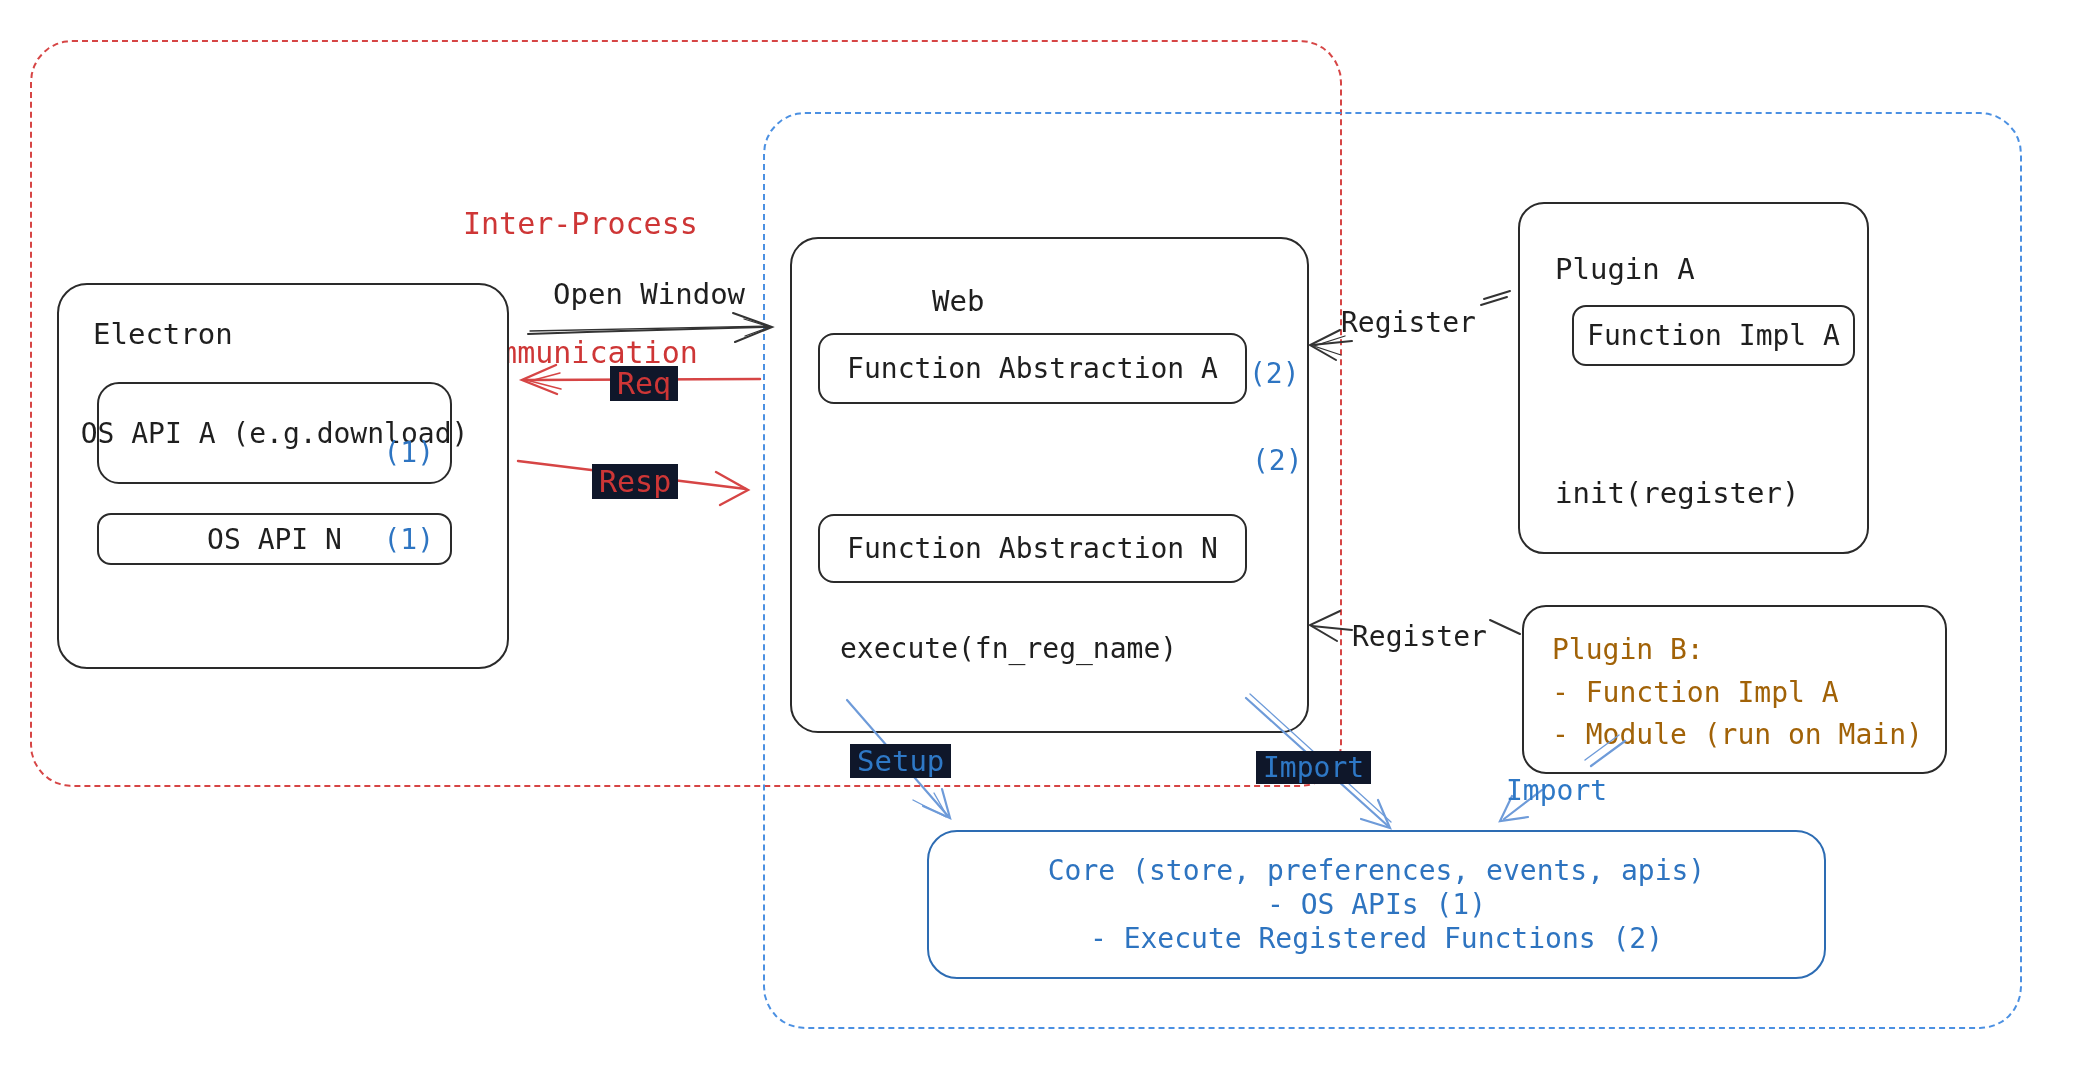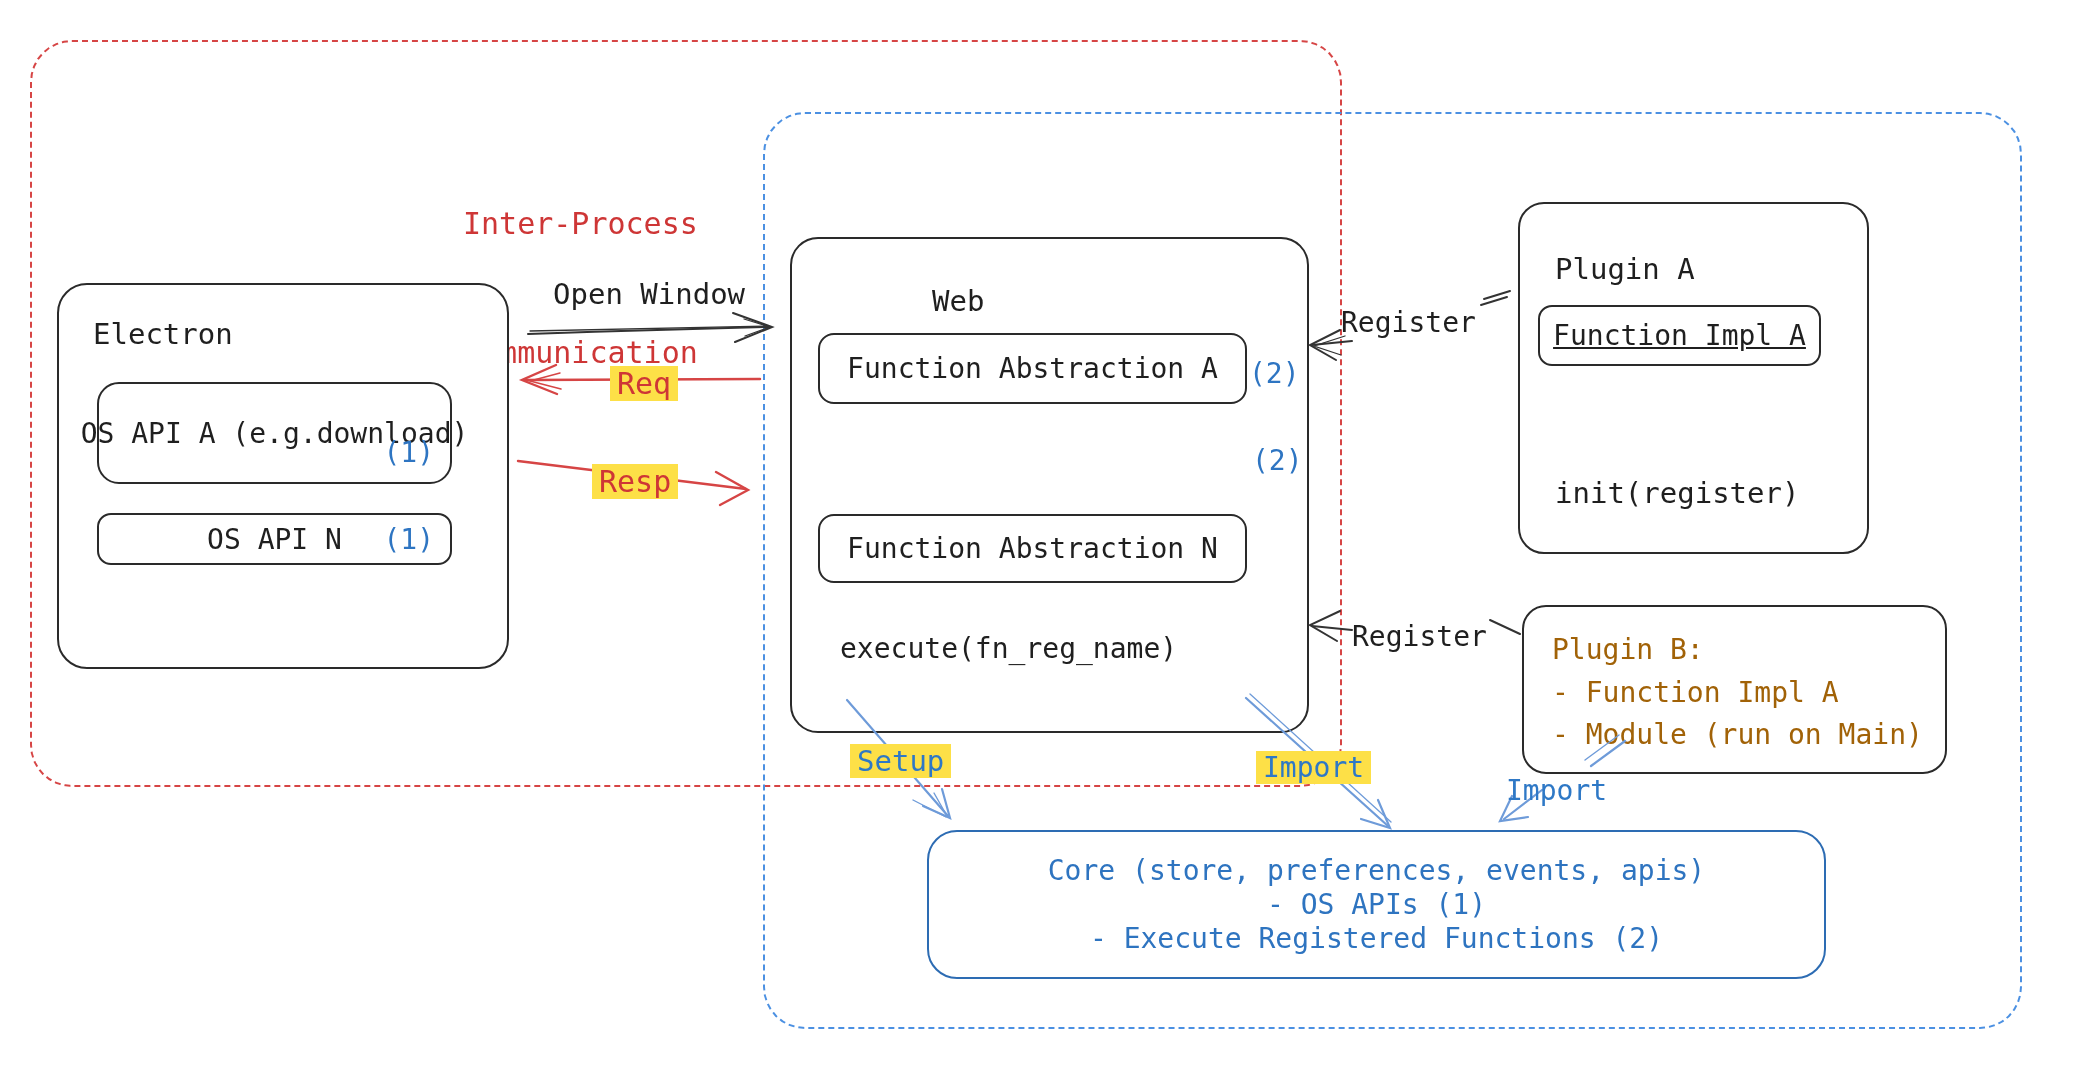--- a/index.html
+++ b/index.html
@@ -24,21 +24,21 @@
   .cell-text{
     width:100%;height:100%;display:flex;align-items:center;justify-content:center;
     font-size:28px;color:#1f1f1f;white-space:pre;
   }
   .badge{position:absolute;font-size:28px;color:#2e75c2;white-space:pre;}
   .mono-line{position:absolute;font-size:28px;line-height:42px;color:#a16207;white-space:pre;}
   .arrow-label{position:absolute;font-size:29px;white-space:pre;z-index:6;}
   .arrow-label.black{color:#1f1f1f;}
   .arrow-label.red{color:#ce3636;}
   .arrow-label.blue{color:#2e78c6;}
-  .plate{background:#fde047;padding:0 7px;}
+  .plate{background:#0f172a;padding:0 7px;}
   .core-box{
     position:absolute;background:#ffffff;border:2px solid #2d6cb3;border-radius:30px;
     display:flex;flex-direction:column;align-items:center;justify-content:center;
     color:#2e74c0;font-size:28px;line-height:34px;z-index:3;
   }
   .core-box div{white-space:pre;text-align:center;}
   svg.arrows{position:absolute;left:0;top:0;z-index:5;pointer-events:none;}
   .z3{z-index:3;margin-top:37px;}
 </style>
 </head>
@@ -137,21 +137,21 @@
 
   <div class="node inner z3" style="left:818px;top:477px;width:425px;height:65px;">
     <div class="cell-text">Function Abstraction N</div>
   </div>
 
   <div class="node-title z3" style="left:840px;top:596px;font-size:28px;">execute(fn_reg_name)</div>
 
   <div class="node z3" style="left:1518px;top:165px;width:347px;height:348px;border-radius:26px;"></div>
   <div class="node-title z3" style="left:1555px;top:216px;">Plugin A</div>
 
-  <div class="node inner z3" style="left:1538px;top:268px;width:279px;height:57px;border-radius:14px;text-decoration:underline;">
+  <div class="node inner z3" style="left:1572px;top:268px;width:279px;height:57px;border-radius:14px;">
     <div class="cell-text">Function Impl A</div>
   </div>
 
 
   <div class="node-title z3" style="left:1555px;top:440px;">init(register)</div>
 
   <div class="node z3" style="left:1522px;top:568px;width:421px;height:165px;border-radius:24px;"></div>
   <div class="mono-line z3" style="left:1552px;top:592px;">Plugin B:</div>
   <div class="mono-line z3" style="left:1552px;top:635px;">- Function Impl A</div>
   <div class="mono-line z3" style="left:1552px;top:677px;">- Module (run on Main)</div>

